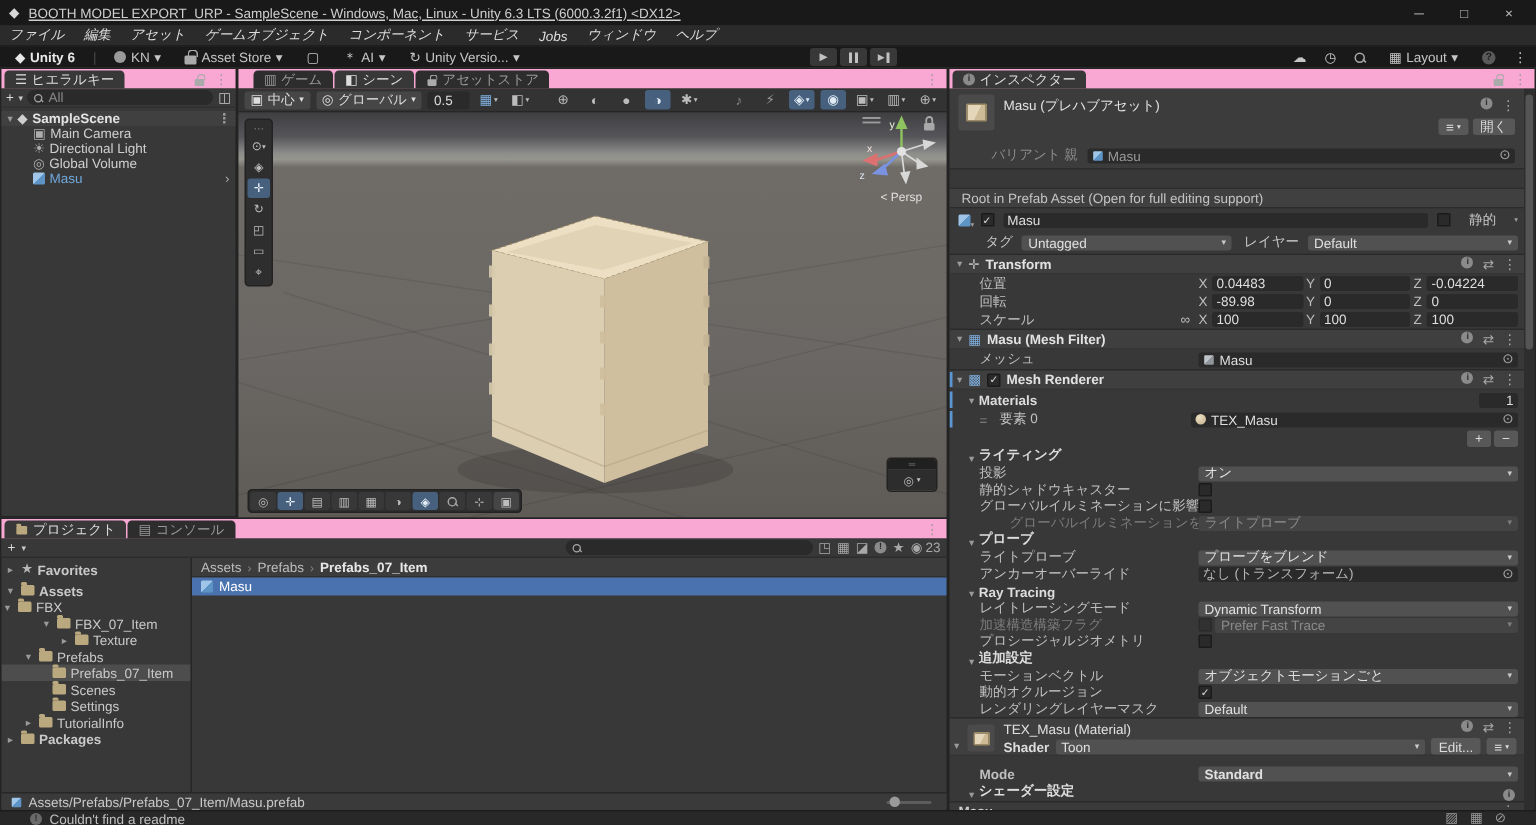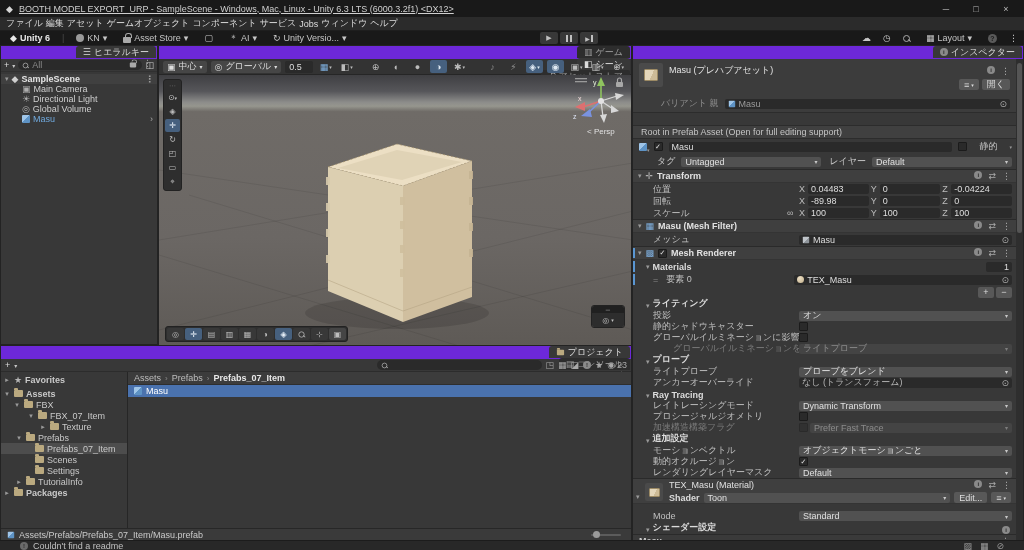--- a/index.html
+++ b/index.html
@@ -6,39 +6,39 @@
   html,body{width:1024px;height:550px;overflow:hidden;}
   body{background:#383838;color:#c8c8c8;font-size:9px;position:relative;}
   .abs{position:absolute;}
   .g::before{content:attr(data-g);}
   .flex{display:flex;align-items:center;}
 
   
   #titlebar{left:0;top:0;width:1024px;height:17px;background:#191919;display:flex;align-items:center;padding:0 6px;gap:6px;color:#cfcfcf;}
   #titlebar .logo{color:#d8d8d8;font-size:9px;}
   #titlebar .wbtn{width:24px;text-align:center;color:#bbb;font-size:9px;}
-  #menubar{left:0;top:17px;width:1024px;height:14px;background:#2b2b2b;display:flex;align-items:center;padding:0 6px;gap:3px;color:#dddddd;border-bottom:1px solid #1e1e1e;}
+  #menubar{left:0;top:17px;width:1024px;height:14px;background:#2b2b2b;display:flex;align-items:center;padding:0 6px;gap:13px;color:#dddddd;border-bottom:1px solid #1e1e1e;font-style:italic;}
   #apptoolbar{left:0;top:31px;width:1024px;height:14px;background:#191919;display:flex;align-items:center;padding:0 6px;gap:8px;color:#c6c6c6;}
   .tbtn{display:flex;align-items:center;gap:3px;padding:0 4px;height:12px;border-radius:2px;}
   .tsep{color:#4a4a4a;}
   .avatar{width:8px;height:8px;border-radius:50%;background:#9a9a9a;display:inline-block;}
   .lock{position:relative;width:8px;height:6px;background:#aaa;border-radius:1px;display:inline-block;margin-top:3px;}
   .lock::before{content:"";position:absolute;left:1.5px;top:-4px;width:5px;height:4px;border:1.2px solid #aaa;border-bottom:none;border-radius:3px 3px 0 0;}
   #playgroup{position:absolute;left:540px;top:1px;display:flex;gap:2px;}
   .pbtn{width:18px;height:12px;background:#383838;border-radius:2px;display:flex;align-items:center;justify-content:center;color:#c0c0c0;font-size:7px;}
   .pause-glyph{width:6px;height:7px;border-left:2px solid #c0c0c0;border-right:2px solid #c0c0c0;}
   .step-bar{width:2px;height:7px;background:#c0c0c0;margin-left:1px;}
   #tbright{margin-left:auto;display:flex;align-items:center;gap:12px;}
   .mag{position:relative;width:7px;height:7px;display:inline-block;}
   .mag::before{content:"";position:absolute;left:0;top:0;width:5px;height:5px;border:1.2px solid #aaa;border-radius:50%;}
   .mag::after{content:"";position:absolute;left:5px;top:5px;width:3px;height:1.2px;background:#aaa;transform:rotate(45deg);}
   .helpc{width:9px;height:9px;border-radius:50%;background:#5a5a5a;color:#1c1c1c;font-size:7px;display:flex;align-items:center;justify-content:center;font-weight:bold;}
 
   
-  .tabbar{background:#6d28d9;height:13px;display:flex;align-items:flex-end;padding-left:2px;flex-direction:column;}
+  .tabbar{background:#f9a8d4;height:13px;display:flex;align-items:flex-end;padding-left:2px;}
   .tab{background:#2d2d2d;color:#999;height:12px;display:flex;align-items:center;gap:3px;padding:0 7px;border-radius:3px 3px 0 0;margin-right:1px;font-size:9px;white-space:nowrap;}
   .tab.sel{background:#383838;color:#ddd;}
   .tabicons{margin-left:auto;display:flex;gap:6px;align-items:center;padding:0 5px;color:#9a9a9a;}
   .panel{position:absolute;background:#383838;border:1px solid #232323;}
 
   
   #hierarchy{left:0;top:45px;width:158px;height:300px;}
   .srow{height:13px;display:flex;align-items:center;gap:3px;padding:0 3px;background:#383838;border-bottom:1px solid #303030;}
   .searchpill{flex:1;height:10px;background:#2a2a2a;border-radius:6px;display:flex;align-items:center;gap:3px;padding:0 4px;color:#8a8a8a;}
   .hrow{height:10px;display:flex;align-items:center;gap:3px;padding-left:4px;color:#cfcfcf;white-space:nowrap;}
@@ -750,34 +750,34 @@
       </div>
     <div class="irow">
       <span class="ilbl">レイトレーシングモード</span>
       <div class="ival">
           <span class="dd">
             <span>Dynamic Transform</span>
             <span class="arr g" data-g="▾"></span>
           </span>
         </div>
     </div>
-    <div class="irow">
-      <span class="ilbl">プロシージャルジオメトリ</span>
-      <div class="ival">
-          <span class="cb"></span>
-        </div>
-    </div>
     <div class="irow dis">
       <span class="ilbl">加速構造構築フラグ</span>
       <div class="ival">
           <span class="cb"></span>
           <span class="dd">
             <span>Prefer Fast Trace</span>
             <span class="arr g" data-g="▾"></span>
           </span>
+        </div>
+    </div>
+    <div class="irow">
+      <span class="ilbl">プロシージャルジオメトリ</span>
+      <div class="ival">
+          <span class="cb"></span>
         </div>
     </div>
 
     <div class="ghdr">
         <span class="g" data-g="▾" style="font-size:7px;color:#9a9a9a;font-weight:normal;"></span>
         <span>追加設定</span>
       </div>
     <div class="irow">
       <span class="ilbl">モーションベクトル</span>
       <div class="ival">
@@ -827,21 +827,21 @@
         <span class="btnsm">
             <span>Edit...</span>
           </span>
         <span class="btnsm">
             <span class="g" data-g="≡"></span>
             <span class="g" data-g="▾" style="font-size:5px;"></span>
           </span>
       </div>
     </div>
     <div style="height:6px;"></div>
-    <div class="irow" style="height:12px;">
+    <div class="irow" style="height:12px;font-weight:bold;">
       <span class="ilbl">Mode</span>
       <div class="ival">
           <span class="dd">
             <span>Standard</span>
             <span class="arr g" data-g="▾"></span>
           </span>
         </div>
     </div>
     <div class="ghdr" style="height:12px;">
       <span class="g" data-g="▾" style="font-size:7px;color:#9a9a9a;font-weight:normal;"></span>
@@ -895,21 +895,21 @@
       <div class="prow" style="padding-left:2px;">
           <span class="tarr g" data-g="▸"></span>
           <span class="g" data-g="★" style="color:#b5b5b5;"></span>
           <span style="font-weight:bold;">Favorites</span>
         </div>
       <div class="prow" style="padding-left:2px;margin-top:3px;">
           <span class="tarr g" data-g="▾"></span>
           <span class="folder"></span>
           <span style="font-weight:bold;">Assets</span>
         </div>
-      <div class="prow" style="padding-left:12px;">
+      <div class="prow" style="padding-left:0;">
           <span class="tarr g" data-g="▾"></span>
           <span class="folder"></span>
           <span>FBX</span>
         </div>
       <div class="prow" style="padding-left:26px;">
           <span class="tarr g" data-g="▾"></span>
           <span class="folder"></span>
           <span>FBX_07_Item</span>
         </div>
       <div class="prow" style="padding-left:38px;">

